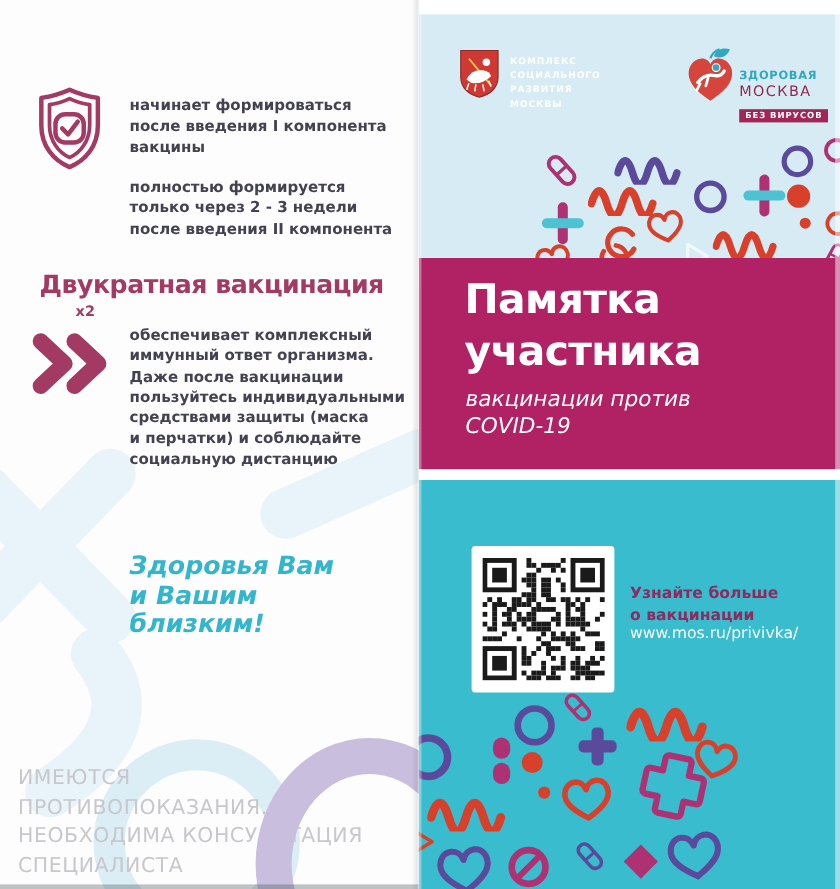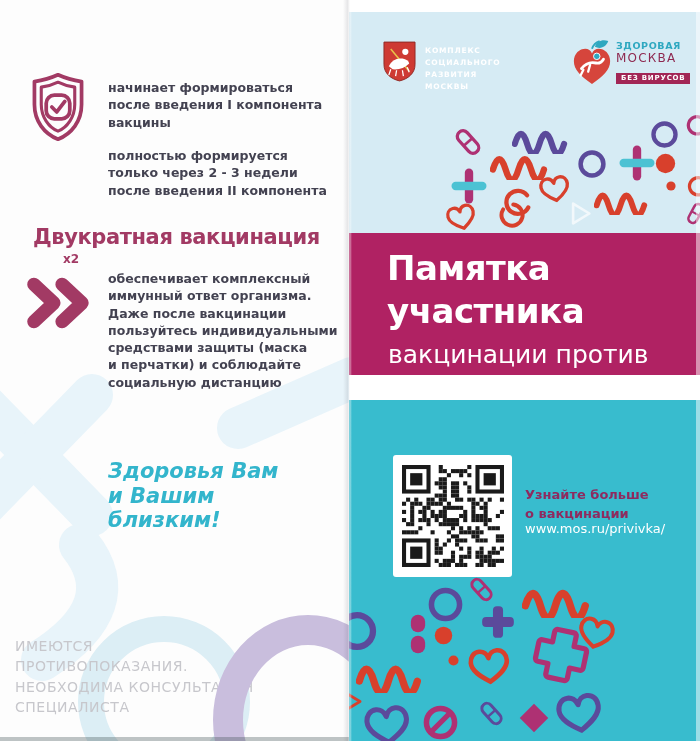--- a/index.html
+++ b/index.html
@@ -19,47 +19,47 @@
   #h-double{top:225px}
   .lp-icon{position:absolute;z-index:5}
   #shield-icon{left:27px;top:71px;width:62px;height:72px}
   #chevrons-icon{left:25px;top:276px;width:64px;height:54px}
   .x2{position:absolute;left:63px;top:252px;font-size:12px;font-weight:700;color:var(--maroon,#a23a64);z-index:5}
   .lp-text{position:absolute;left:108px;margin:0;width:230px;font-size:12.5px;font-weight:600;line-height:1.38;
        color:var(--body-text,#434251);z-index:5}
   #p1{top:79px}#p2{top:147px}#p3{top:270px}
   .wish{position:absolute;left:108px;top:459px;font-size:21px;font-weight:700;font-style:italic;line-height:1.17;
        color:var(--teal-text,#33b5cc);z-index:5}
-  .disclaimer{position:absolute;left:15px;top:636px;font-size:14px;font-weight:400;line-height:1.45;
+  .disclaimer{position:absolute;left:15px;top:636px;font-size:17px;font-weight:400;line-height:1.45;
        letter-spacing:0.5px;color:var(--gray-text,#c7c7cc);z-index:5}
   .scan-bottom{position:absolute;left:0;top:737px;width:349px;height:4px;background:rgba(70,85,90,.35);z-index:9}
   
   .right-panel{position:absolute;left:349px;top:0;width:351px;height:741px;overflow:hidden}
   .rp-top{position:absolute;left:0;top:12px;width:100%;height:233px;background:var(--light-blue,#d6ebf4)}
-  .rp-title{position:absolute;left:0;top:233px;width:100%;height:142px;background:var(--magenta-block,#b02263);z-index:4}
+  .rp-title{position:absolute;left:0;top:215px;width:100%;height:176px;background:var(--magenta-block,#b02263);z-index:4}
   .rp-teal{position:absolute;left:0;top:400px;width:100%;height:341px;background:var(--teal-block,#38bcce)}
   #decor-layer{position:absolute;left:0;top:0;width:100%;height:100%;z-index:3;pointer-events:none}
   .shape{position:absolute}
   .shape svg{display:block;width:100%;height:100%}
   
   .mos-logo{position:absolute;left:34px;top:28px;z-index:5;display:flex}
   .mos-emblem{width:33px;height:43px}
   .mos-text{margin-left:9px;margin-top:5px;font-size:7.5px;font-weight:700;line-height:1.62;
        letter-spacing:0.8px;color:#ffffff}
   .hm-logo{position:absolute;left:222px;top:26px;z-index:5;display:flex}
   .hm-heart{width:42px;height:50px}
-  .hm-text{margin-left:3px;margin-top:2px}
+  .hm-text{margin-left:3px;margin-top:20px}
   .hm-line1{font-size:9.5px;font-weight:700;letter-spacing:0.6px;color:var(--hm-teal,#2fa8c0)}
   .hm-line2{font-size:12px;font-weight:400;letter-spacing:1.2px;color:var(--hm-maroon,#8e2950)}
   .hm-badge{display:inline-block;margin-top:2px;padding:1.5px 5px;font-size:7px;font-weight:700;
        letter-spacing:0.8px;color:#fff;background:var(--badge-bg,#a22655)}
   
   .title{position:absolute;left:38px;top:14px;margin:0;font-size:34px;font-weight:700;line-height:1.25;
        letter-spacing:-0.5px;color:#fff}
-  .subtitle{position:absolute;left:39px;top:106px;font-size:25px;font-weight:500;
+  .subtitle{position:absolute;left:39px;top:106px;font-size:18px;font-style:italic;font-weight:500;
        line-height:1.3;color:#fff}
   
   .qr-card{position:absolute;left:44px;top:55px;width:119px;height:122px;background:#fff;border-radius:3px;
        z-index:5;display:flex;align-items:center;justify-content:center}
   .qr-card svg{width:102px;height:102px}
   .qr-caption{position:absolute;left:176px;top:86px;font-size:13px;font-weight:700;line-height:1.45;
        color:var(--qr-caption,#8e2a5f);z-index:5}
   .qr-url{position:absolute;left:176px;top:121px;font-size:13px;font-weight:400;color:#fff;z-index:5}
   
   .fold{position:absolute;left:343px;top:0;width:9px;height:741px;z-index:20;

